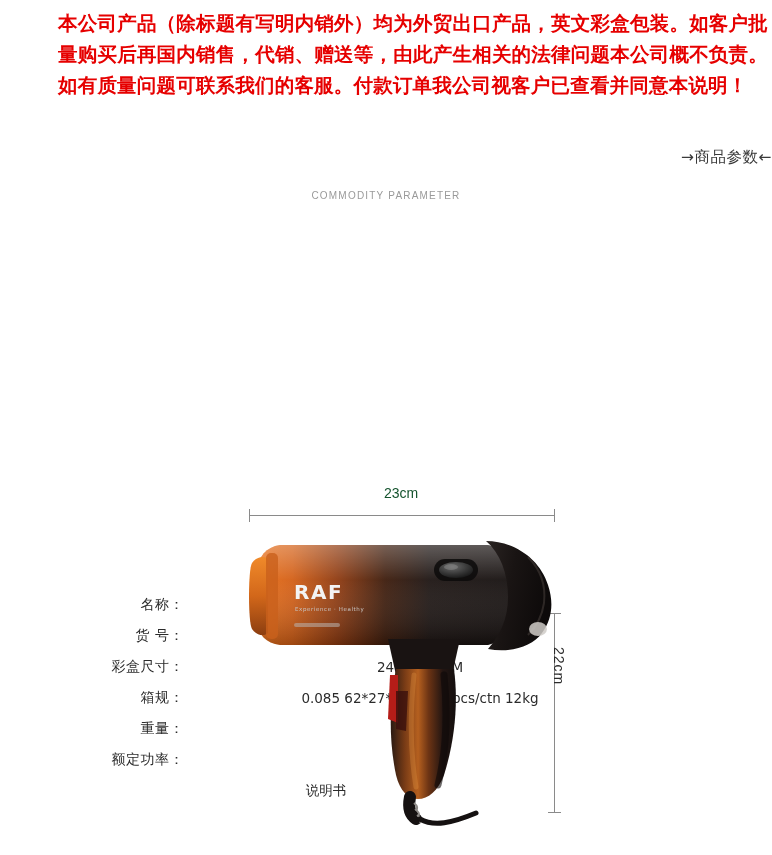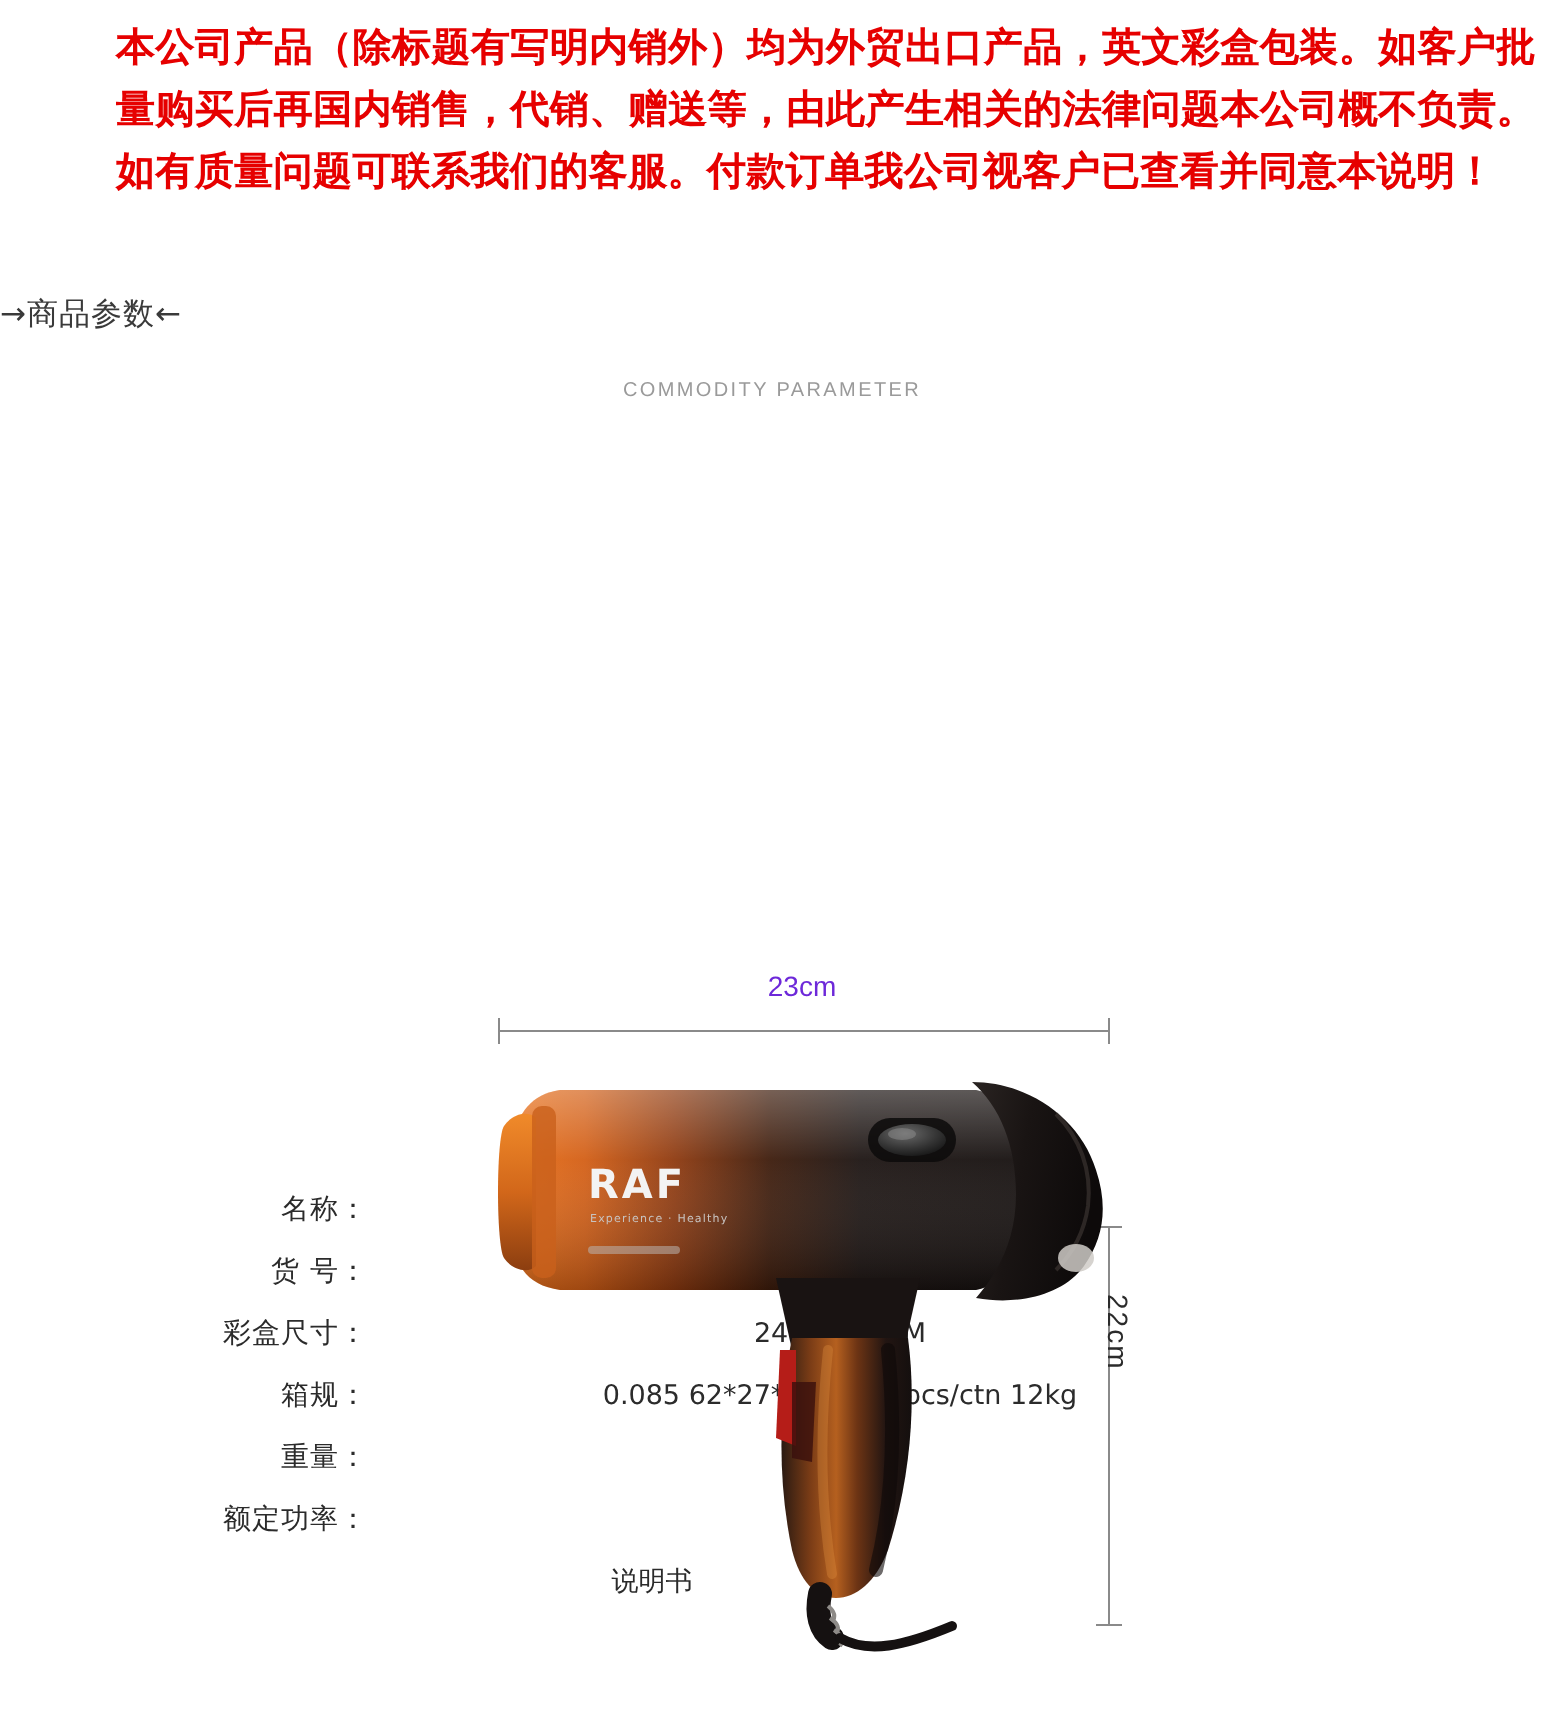--- a/index.html
+++ b/index.html
@@ -23,21 +23,21 @@
     font-size: 19.5px;
     line-height: 31px;
     padding: 8px 4px 0 58px;
     letter-spacing: 0.2px;
     text-align: justify;
     font-family: "DejaVu Sans", "Liberation Sans", sans-serif;
   }
 
   
   .section-head {
-    text-align: left;
+    text-align: right;
     margin-top: 46px;
     font-size: 15.5px;
     color: #3a3a3a;
     font-family: "DejaVu Sans", "Liberation Sans", sans-serif;
     letter-spacing: 0.5px;
   }
   .section-sub {
     text-align: center;
     margin-top: 22px;
     font-size: 10px;
@@ -74,21 +74,21 @@
   .dim-top-line::before { left: 0; }
   .dim-top-line::after { right: 0; }
 
   .dim-top-label {
     position: absolute;
     left: 0;
     top: 262px;
     width: 772px;
     text-align: center;
     font-size: 14px;
-    color: #6d28d9;
+    color: #14532d;
   }
   .dim-top-label span { margin-left: 30px; }
 
   .dim-right-line {
     position: absolute;
     left: 554px;
     top: 390px;
     width: 1px;
     height: 200px;
     background: #8a8a8a;

